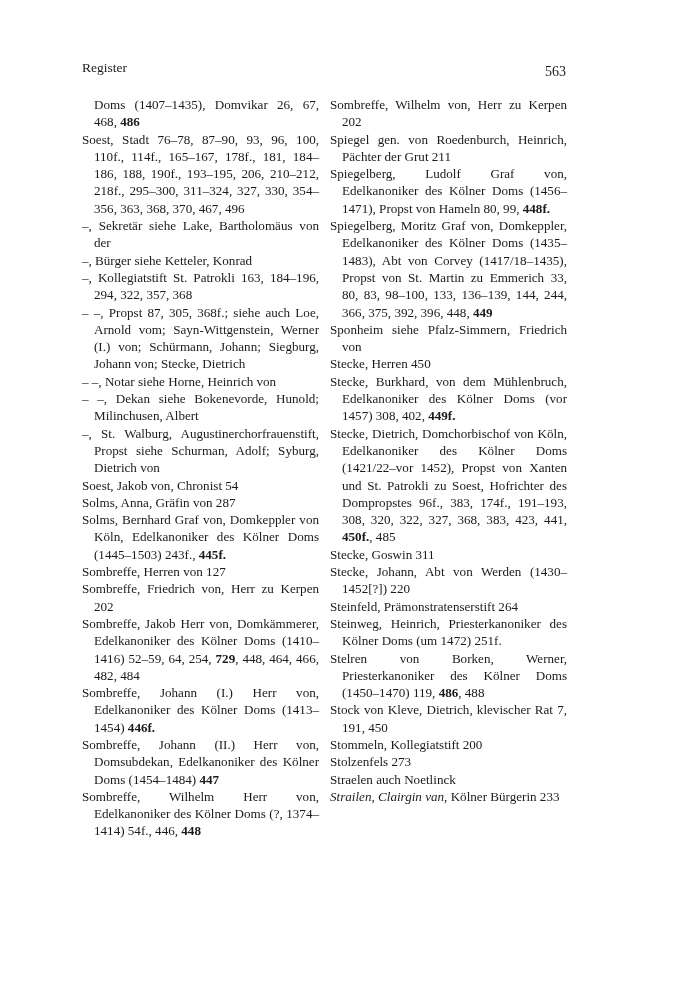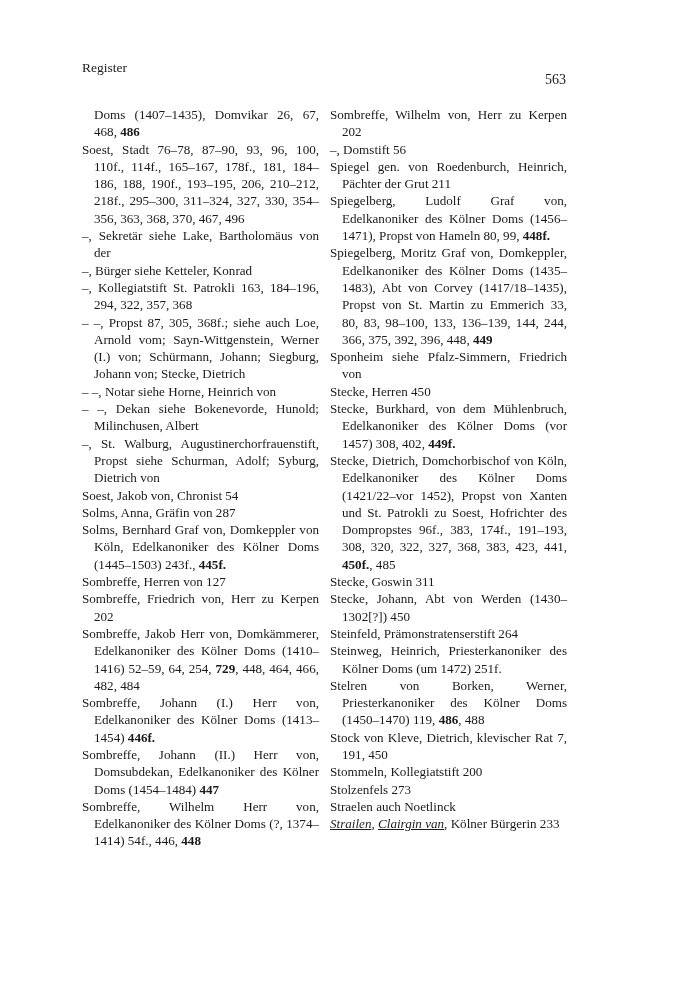--- a/index.html
+++ b/index.html
@@ -1,29 +1,29 @@
 <!DOCTYPE html>
 <html><head>
 <meta charset="utf-8">
 <style>
   html, body { margin: 0; padding: 0; background: #ffffff; }
   body { width: 700px; height: 988px; position: relative; overflow: hidden;
          font-family: "DejaVu Serif", "Liberation Serif", serif; color: #1a1a1a; }
   .page-header { position: absolute; top: 60px; left: 82px; width: 484px; height: 20px;
          font-family: "Liberation Serif", serif; font-size: 13.5px; }
   .running-title { position: absolute; left: 0; right: 0; text-align: left; top: 0; }
-  .page-number { position: absolute; right: 0; top: 12px; font-size: 14px; }
-  .column { position: absolute; top: 106px; width: 237px;
+  .page-number { position: absolute; right: 0; top: 4px; font-size: 14px; }
+  .column { position: absolute; top: 96px; width: 237px;
          font-family: "Liberation Serif", serif; font-size: 13.1px; line-height: 17.3px; }
   .col-left { left: 82px; }
   .col-right { left: 330px; }
   .entry { padding-left: 12px; text-indent: -12px; text-align: justify; }
   .entry.cont { padding-left: 12px; text-indent: 0; }
   b { font-weight: bold; }
-  i { font-style: italic; text-decoration: underline; }
+  i { font-style: italic; }
 </style>
 </head>
 <body>
 
 <div class="page-header">
   <div class="running-title">Register</div>
   <div class="page-number">563</div>
 </div>
 
 <div class="column col-left" id="col-left">
@@ -41,30 +41,29 @@
     <div class="entry">Solms, Bernhard Graf von, Domkeppler von Köln, Edelkanoniker des Kölner Doms (1445–1503) 243f., <b>445f.</b></div>
     <div class="entry">Sombreffe, Herren von 127</div>
     <div class="entry">Sombreffe, Friedrich von, Herr zu Kerpen 202</div>
     <div class="entry">Sombreffe, Jakob Herr von, Domkämmerer, Edelkanoniker des Kölner Doms (1410–1416) 52–59, 64, 254, <b>729</b>, 448, 464, 466, 482, 484</div>
     <div class="entry">Sombreffe, Johann (I.) Herr von, Edelkanoniker des Kölner Doms (1413–1454) <b>446f.</b></div>
     <div class="entry">Sombreffe, Johann (II.) Herr von, Domsubdekan, Edelkanoniker des Kölner Doms (1454–1484) <b>447</b></div>
     <div class="entry">Sombreffe, Wilhelm Herr von, Edelkanoniker des Kölner Doms (?, 1374–1414) 54f., 446, <b>448</b></div>
   </div>
 <div class="column col-right" id="col-right">
     <div class="entry">Sombreffe, Wilhelm von, Herr zu Kerpen 202</div>
-    <div class="entry">–, Domstift 56</div>
     <div class="entry">Spiegel gen. von Roedenburch, Heinrich, Pächter der Grut 211</div>
     <div class="entry">Spiegelberg, Ludolf Graf von, Edelkanoniker des Kölner Doms (1456–1471), Propst von Hameln 80, 99, <b>448f.</b></div>
     <div class="entry">Spiegelberg, Moritz Graf von, Domkeppler, Edelkanoniker des Kölner Doms (1435–1483), Abt von Corvey (1417/18–1435), Propst von St. Martin zu Emmerich 33, 80, 83, 98–100, 133, 136–139, 144, 244, 366, 375, 392, 396, 448, <b>449</b></div>
     <div class="entry">Sponheim siehe Pfalz-Simmern, Friedrich von</div>
     <div class="entry">Stecke, Herren 450</div>
     <div class="entry">Stecke, Burkhard, von dem Mühlenbruch, Edelkanoniker des Kölner Doms (vor 1457) 308, 402, <b>449f.</b></div>
     <div class="entry">Stecke, Dietrich, Domchorbischof von Köln, Edelkanoniker des Kölner Doms (1421/22–vor 1452), Propst von Xanten und St. Patrokli zu Soest, Hofrichter des Dompropstes 96f., 383, 174f., 191–193, 308, 320, 322, 327, 368, 383, 423, 441, <b>450f.</b>, 485</div>
     <div class="entry">Stecke, Goswin 311</div>
-    <div class="entry">Stecke, Johann, Abt von Werden (1430–1302[?]) 450</div>
+    <div class="entry">Stecke, Johann, Abt von Werden (1430–1452[?]) 220</div>
     <div class="entry">Steinfeld, Prämonstratenserstift 264</div>
     <div class="entry">Steinweg, Heinrich, Priesterkanoniker des Kölner Doms (um 1472) 251f.</div>
     <div class="entry">Stelren von Borken, Werner, Priesterkanoniker des Kölner Doms (1450–1470) 119, <b>486</b>, 488</div>
     <div class="entry">Stock von Kleve, Dietrich, klevischer Rat 7, 191, 450</div>
     <div class="entry">Stommeln, Kollegiatstift 200</div>
     <div class="entry">Stolzenfels 273</div>
     <div class="entry">Straelen auch Noetlinck</div>
     <div class="entry"><i>Strailen</i>, <i>Clairgin van</i>, Kölner Bürgerin 233</div>
   </div>
 

